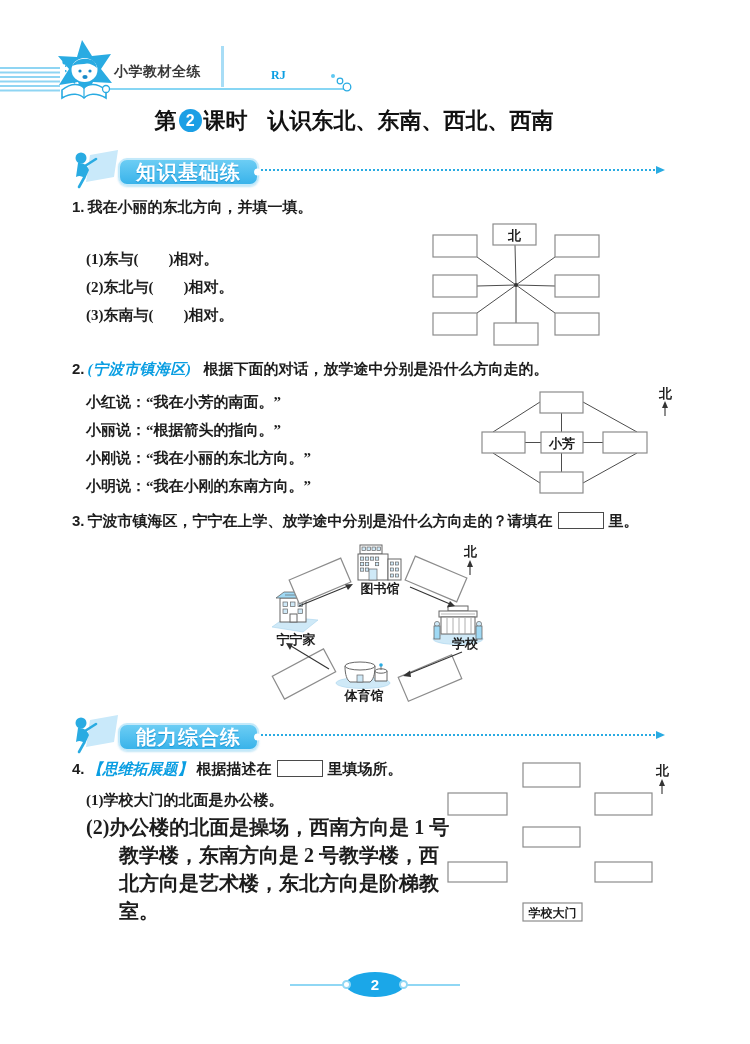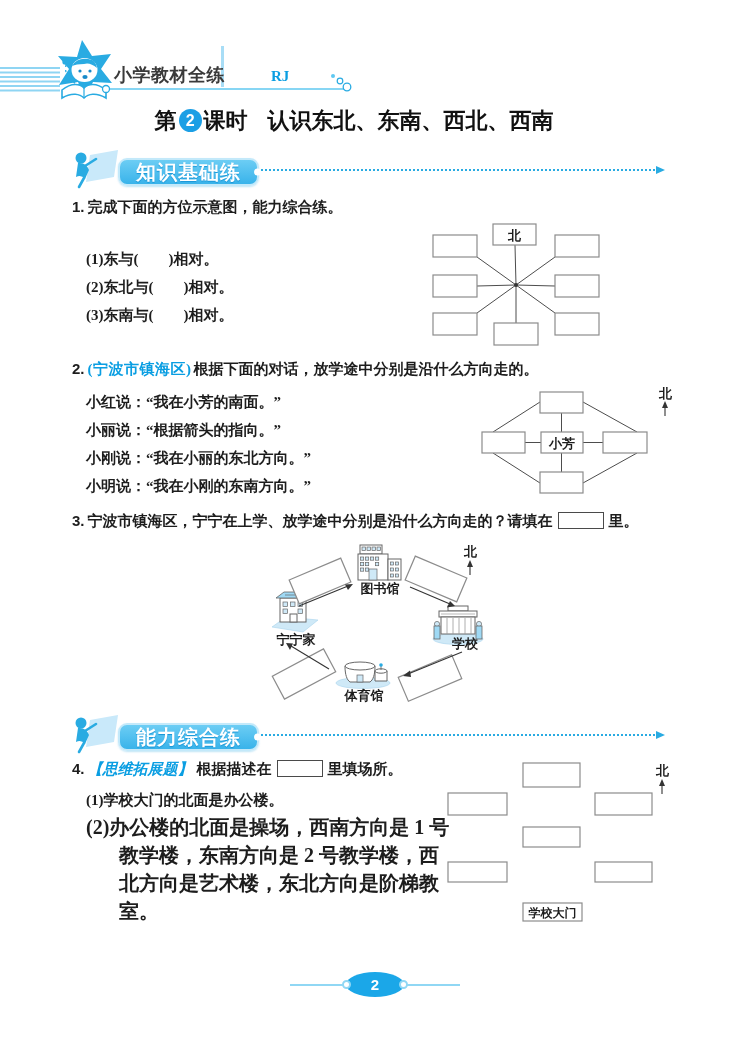--- a/index.html
+++ b/index.html
@@ -2,23 +2,23 @@
 <html><head>
 <meta charset="utf-8">
 <style>
   * { box-sizing: border-box; margin: 0; padding: 0; }
   html,body { width: 750px; height: 1044px; background: #fff; }
   body { position: relative; overflow: hidden; color: #1d1d1d;
          font-family: "Liberation Serif", "DejaVu Serif", serif; }
   .abs { position: absolute; }
 
   
-  .logo-title { position:absolute; left:114px; top:63px; font-size:18px; font-weight:bold;
+  .logo-title { position:absolute; left:114px; top:63px; font-size:14px; font-weight:bold;
                 color:#3a3a3a; letter-spacing:.5px; font-family:"Liberation Sans",sans-serif; }
-  .edition { position:absolute; left:271px; top:68px; font-size:15px; font-weight:bold; color:#0a9ee2; }
+  .edition { position:absolute; left:271px; top:68px; font-size:12px; font-weight:bold; color:#0a9ee2; }
 
   
   .page-title { position:absolute; left:0; top:106px; width:696px; text-align:center; padding-left:12px;
                 font-size:22px; font-weight:bold; color:#111; font-family:"Liberation Sans",sans-serif; }
   .lesson-badge { display:inline-block; width:23px; height:23px; border-radius:50%; background:#1b9fe5;
                   color:#fff; font-size:16px; line-height:23px; text-align:center; vertical-align:2px;
                   margin:0 2px; font-family:"Liberation Sans",sans-serif; }
   .title-name { margin-left:.9em; }
 
   
@@ -34,21 +34,21 @@
   .dot-open  { position:absolute; width:5px; height:5px; border-radius:50%; background:#fff; border:1.5px solid #29abe2; }
   .dotted-rule { position:absolute; border-top:2px dotted #29abe2; }
   .rule-arrow { position:absolute; width:0; height:0; border-top:4.5px solid transparent;
                 border-bottom:4.5px solid transparent; border-left:9px solid #29abe2; }
 
   
   .qline { position:absolute; font-size:15px; font-weight:600; white-space:nowrap; }
   .qblock { position:absolute; font-size:20px; font-weight:600; width:372px; line-height:28px;
             padding-left:33px; text-indent:-33px; }
   .qnum { font-family:"Liberation Sans",sans-serif; font-weight:bold; margin-right:3px; }
-  .blue-src { color:#0a9ee2; letter-spacing:.5px; margin-right:2px; }
+  .blue-src { color:#0a9ee2; font-style:italic; letter-spacing:.5px; margin-right:12px; }
   .blue-tag { color:#0a9ee2; font-style:italic; font-weight:bold; margin-right:4px; }
   .ansbox { display:inline-block; width:46px; height:17px; border:1.2px solid #4a4a4a;
             background:#fff; vertical-align:-3px; margin:0 5px; }
 
   
   svg text { font-family:"Liberation Serif","DejaVu Serif",serif; }
   .dbox { fill:#fff; stroke:#8c8c8c; stroke-width:1.2; }
   .dline { stroke:#4d4d4d; stroke-width:1; }
   .dlabel { font-size:13px; fill:#1d1d1d; font-weight:600; }
   .bstroke { fill:#fff; stroke:#666; stroke-width:1; }
@@ -117,21 +117,21 @@
   <line x1="13" y1="19" x2="24" y2="12" stroke="#29abe2" stroke-width="2.6" stroke-linecap="round"></line>
   <line x1="12" y1="31" x2="7" y2="40" stroke="#29abe2" stroke-width="2.6" stroke-linecap="round"></line>
 </svg>
 <div class="banner" style="left:118px;top:158px">知识基础练</div>
 <span class="dot-solid" style="left:233px;top:168px"></span>
 <span class="dot-open" style="left:243px;top:168px"></span>
 <div class="dotted-rule" style="left:253px;top:169px;width:402px"></div>
 <div class="rule-arrow" style="left:656px;top:166px"></div>
 
 <div class="qline" style="left:72px;top:198px">
-  <span class="qnum">1.</span><span>完成下面的方位示意图，能力综合练。</span>
+  <span class="qnum">1.</span><span>我在小丽的东北方向，并填一填。</span>
 </div>
 <div class="qline" style="left:86px;top:250px">(1)东与(　　)相对。</div>
 <div class="qline" style="left:86px;top:278px">(2)东北与(　　)相对。</div>
 <div class="qline" style="left:86px;top:306px">(3)东南与(　　)相对。</div>
 
 <svg class="abs" style="left:428px;top:222px" width="212" height="128" viewBox="0 0 212 128">
   <g>
     <line class="dline" x1="88" y1="63" x2="87" y2="23"></line>
     <line class="dline" x1="88" y1="63" x2="88" y2="101"></line>
     <line class="dline" x1="88" y1="63" x2="49" y2="64"></line>

